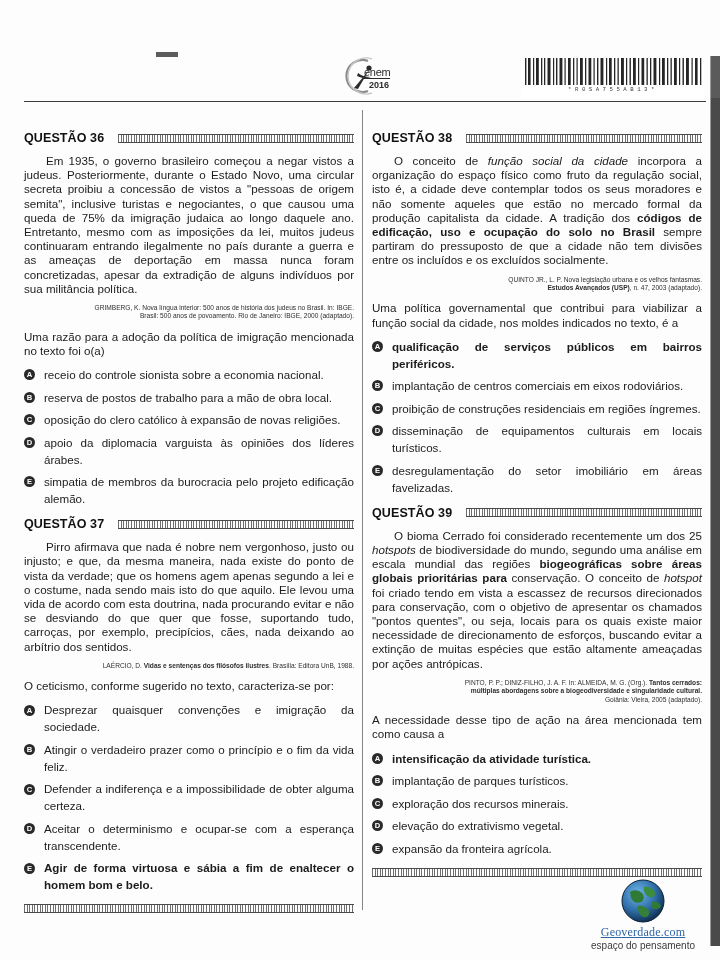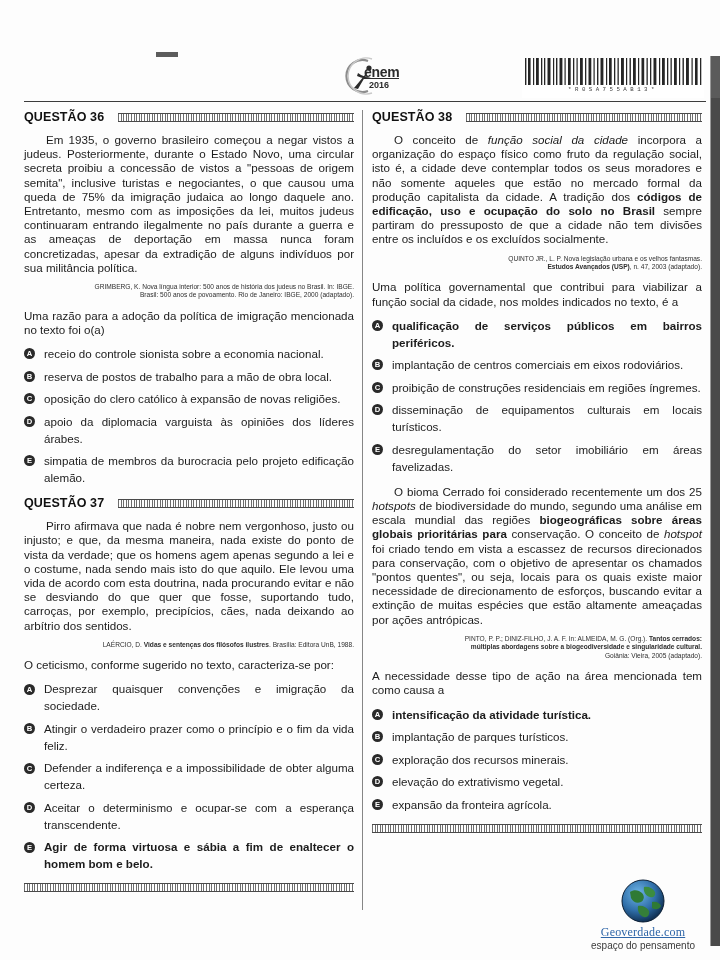--- a/index.html
+++ b/index.html
@@ -68,22 +68,22 @@
   }
   .enem-logo .swoosh {
     position: absolute;
     left: 0;
     top: 0;
   }
   .enem-word {
     position: absolute;
     left: 32px;
     top: 11px;
-    font-size: 14px;
-    font-weight: bold;
+    font-size: 11px;
+    font-weight: normal;
     letter-spacing: -0.3px;
     color: #2b2b2b;
     border-bottom: 1.5px solid #2b2b2b;
     line-height: 12px;
   }
   .enem-year {
     position: absolute;
     left: 37px;
     top: 25px;
     font-size: 9px;
@@ -130,20 +130,21 @@
     position: absolute;
     top: 110px;
     left: 24px;
     width: 678px;
     height: 830px;
     display: flex;
   }
   .col {
     width: 330px;
     position: relative;
+    margin-top: 21px;
   }
   .col-gap {
     width: 18px;
     position: relative;
   }
   .col-divider {
     position: absolute;
     left: 8px;
     top: 0px;
     width: 0;
@@ -468,20 +469,26 @@
               <span class="alt-letter"><span class="bullet">D</span></span>
               <span class="alt-text">disseminação de equipamentos culturais em locais turísticos.</span>
             </li>
             <li class="alt">
               <span class="alt-letter"><span class="bullet">E</span></span>
               <span class="alt-text">desregulamentação do setor imobiliário em áreas favelizadas.</span>
             </li>
           </ul>
         </div>
         <div class="question">
+          <div class="q-head">
+            <div class="q-title">QUESTÃO 39</div>
+            <div class="q-head-rule">
+              <div class="hatch"></div>
+            </div>
+          </div>
           <p class="stem">O bioma Cerrado foi considerado recentemente um dos 25 <i>hotspots</i> de biodiversidade do mundo, segundo uma análise em escala mundial das regiões <b>biogeográficas sobre áreas globais prioritárias para</b> conservação. O conceito de <i>hotspot</i> foi criado tendo em vista a escassez de recursos direcionados para conservação, com o objetivo de apresentar os chamados "pontos quentes", ou seja, locais para os quais existe maior necessidade de direcionamento de esforços, buscando evitar a extinção de muitas espécies que estão altamente ameaçadas por ações antrópicas.</p>
           <p class="src">PINTO, P. P.; DINIZ-FILHO, J. A. F. In: ALMEIDA, M. G. (Org.). <b>Tantos cerrados:</b><br><b>múltiplas abordagens sobre a biogeodiversidade e singularidade cultural.</b><br>Goiânia: Vieira, 2005 (adaptado).</p>
           <p class="lead">A necessidade desse tipo de ação na área mencionada tem como causa a</p>
           <ul class="alts">
             <li class="alt">
               <span class="alt-letter"><span class="bullet">A</span></span>
               <span class="alt-text bold">intensificação da atividade turística.</span>
             </li>
             <li class="alt">
               <span class="alt-letter"><span class="bullet">B</span></span>

